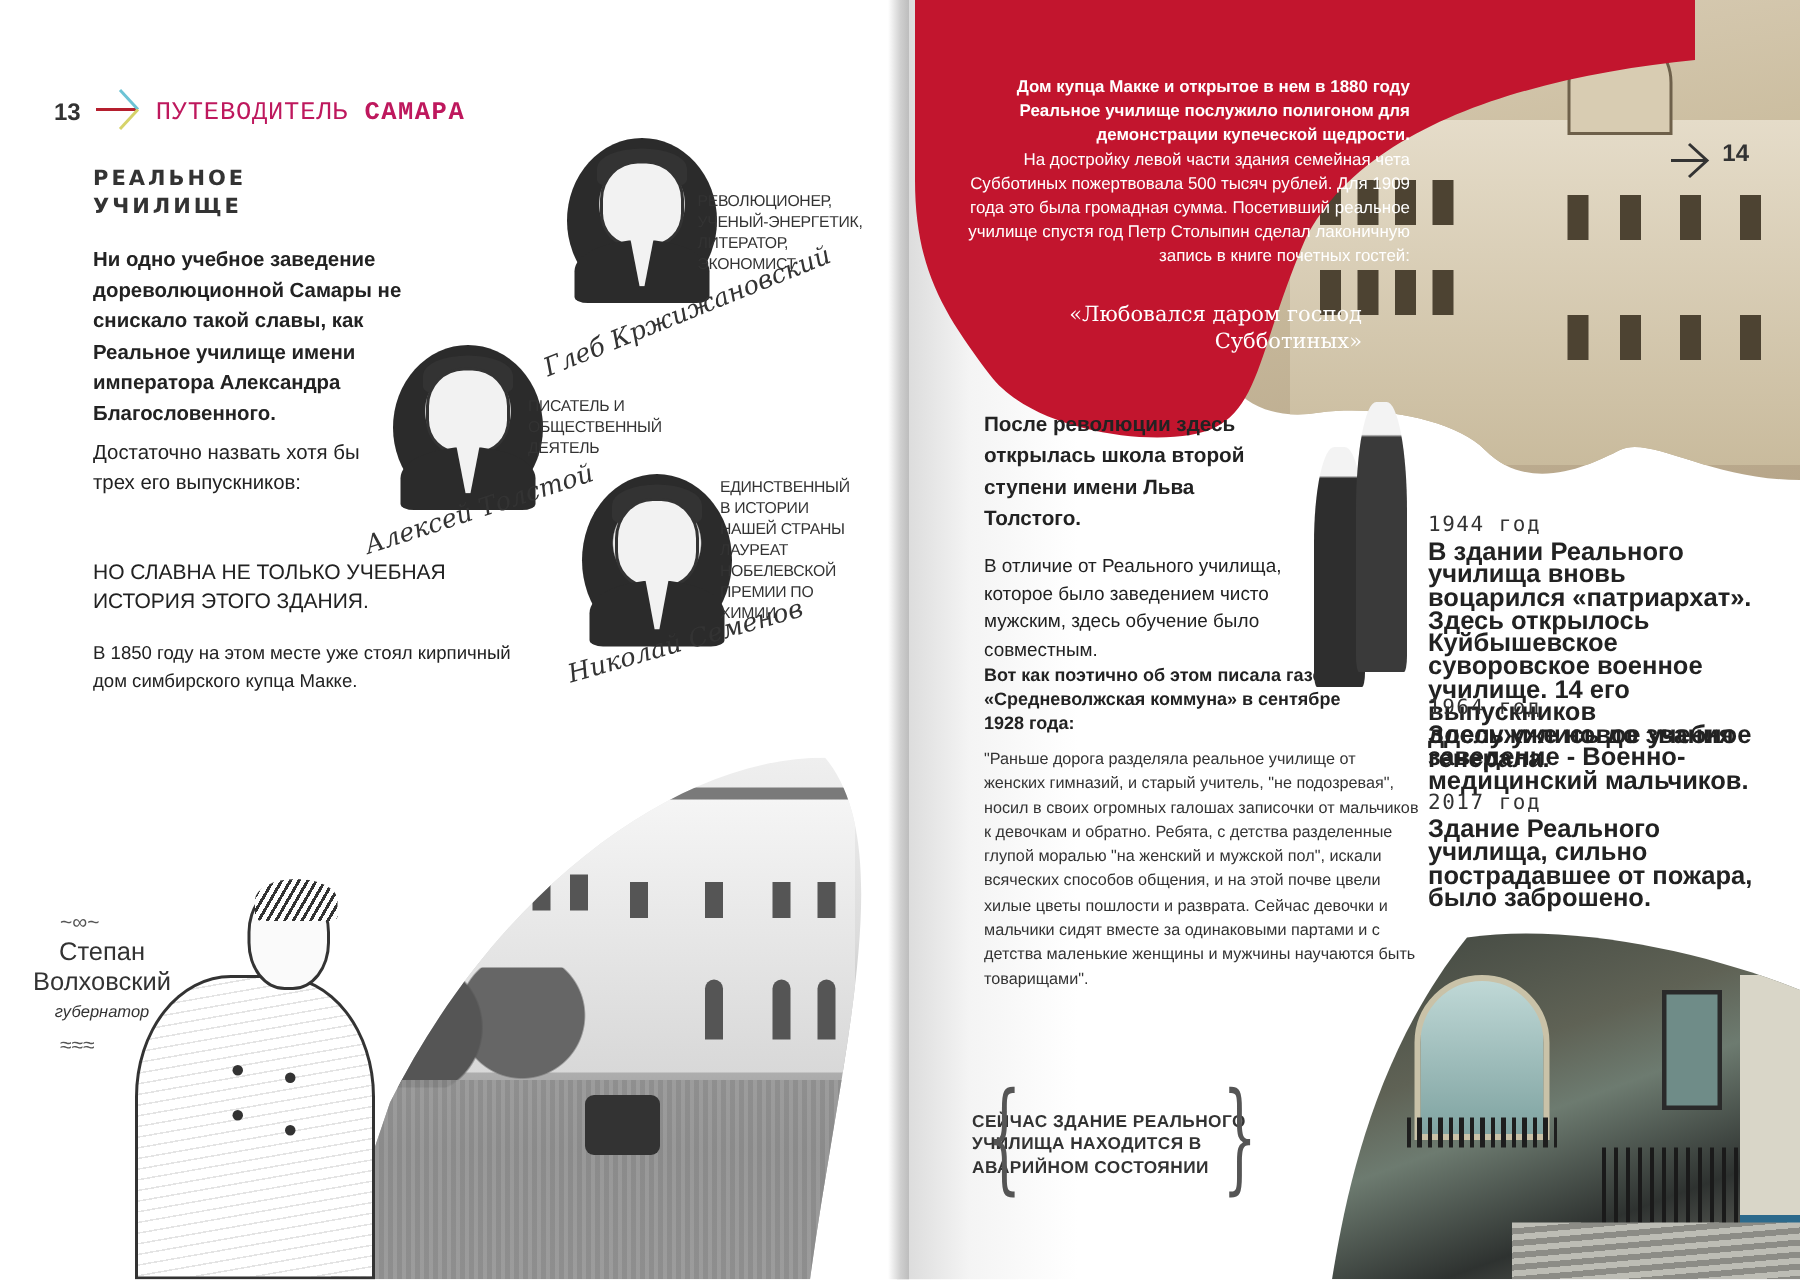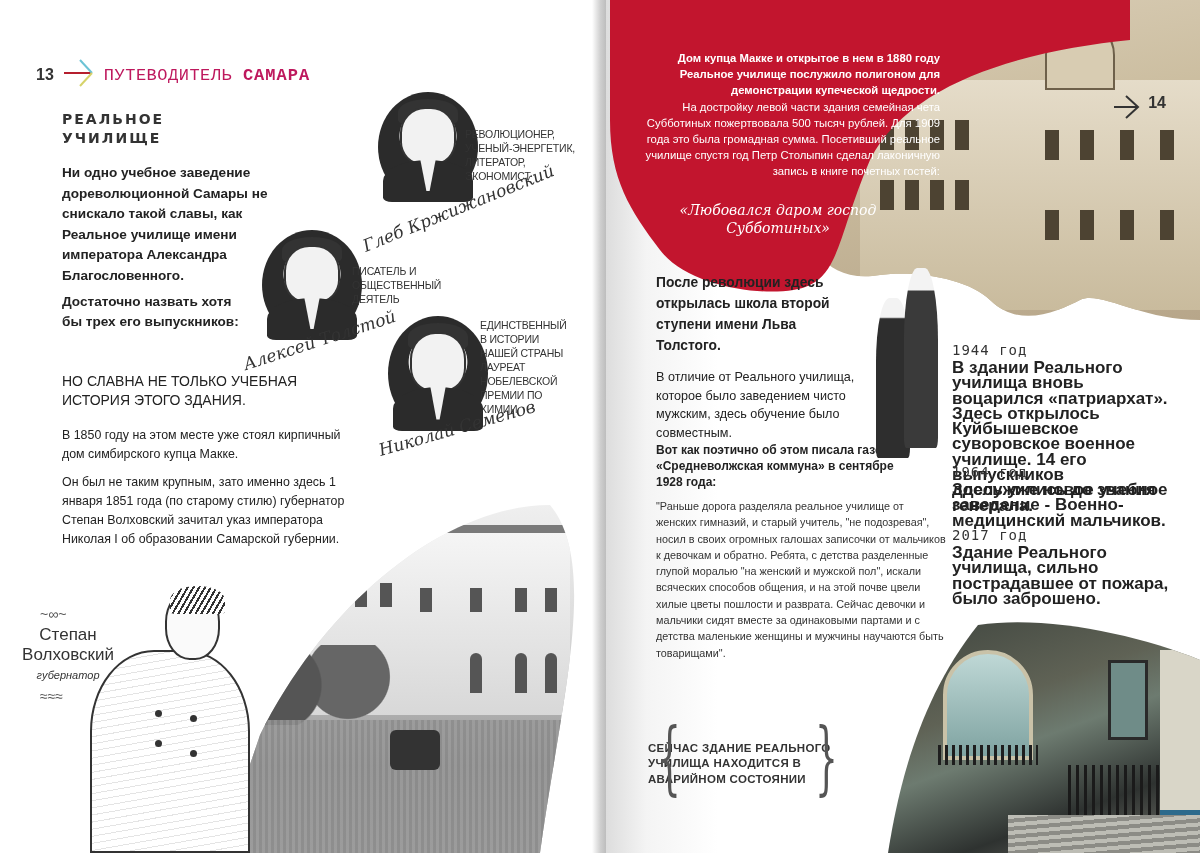--- a/index.html
+++ b/index.html
@@ -10,21 +10,21 @@
   .gutter { position: absolute; left: 592px; top: 0; width: 14px; height: 853px; background: linear-gradient(90deg, #fff, #cfcfcf 60%, #bdbdbd); z-index: 1; }
 
   
   .hdr { position: absolute; left: 36px; top: 58px; display: flex; align-items: center; gap: 8px; }
   .hdr .num { font-size: 16px; font-weight: bold; color: #333; }
   .hdr .title { font-family: Liberation Mono, monospace; font-size: 17px; letter-spacing: 0.5px; color: #be185d; }
   .hdr .title b { font-weight: bold; letter-spacing: 1px; }
 
   .section-title { position: absolute; left: 62px; top: 110px; font-family: "DejaVu Sans", sans-serif; font-weight: bold; font-size: 14px; letter-spacing: 2px; line-height: 19px; color: #333; }
   .intro { position: absolute; left: 62px; top: 163px; width: 230px; font-weight: bold; font-size: 13.6px; line-height: 20.5px; color: #222; }
-  .grads { position: absolute; left: 62px; top: 292px; width: 180px; font-weight: bold; font-size: 13.6px; line-height: 20px; color: #222; }
+  .grads { position: absolute; left: 62px; top: 292px; width: 180px; font-weight: normal; font-size: 13.6px; line-height: 20px; color: #222; }
   .caps { position: absolute; left: 62px; top: 372px; width: 240px; font-size: 14px; line-height: 19px; color: #222; }
   .para { position: absolute; left: 62px; width: 300px; font-size: 12.4px; line-height: 19px; color: #222; }
   .p1 { top: 408px; margin-top: 18px; }
   .p2 { top: 473px; }
 
   
   .portrait { position: absolute; border-radius: 50%; background: radial-gradient(circle at 50% 40%, #fff 0 30%, #e9e9e9 31% 34%, #2b2b2b 35% 100%); }
   .portrait .face { position: absolute; left: 22%; top: 14%; width: 56%; height: 52%; border-radius: 45% 45% 40% 40%; background: #f2f2f2; border: 2px solid #333; }
   .portrait .hair { position: absolute; left: 20%; top: 6%; width: 60%; height: 24%; border-radius: 50% 50% 20% 20%; background: #333; }
   .portrait .body { position: absolute; left: 5%; bottom: 0; width: 90%; height: 38%; border-radius: 50% 50% 10% 10%; background: #2b2b2b; }
@@ -47,21 +47,21 @@
   .governor .coat { position: absolute; left: 30px; top: 60px; width: 160px; height: 203px; border: 2px solid #333; border-radius: 40% 40% 0 0; background: repeating-linear-gradient(170deg, #fff 0 6px, #e4e4e4 6px 7px); }
   .governor .btn { position: absolute; width: 7px; height: 7px; border-radius: 50%; background: #333; }
   .gov-name { position: absolute; left: 18px; top: 625px; text-align: center; font-family: "Liberation Sans Narrow", "Liberation Sans", sans-serif; font-size: 17px; line-height: 20px; color: #333; width: 100px; }
   .gov-title { display: block; font-size: 11px; font-style: italic; }
   .flourish { position: absolute; left: 40px; color: #555; font-size: 14px; }
 
   
   .red-blob { position: absolute; left: 12px; top: 0; width: 520px; height: 300px; background: #c2152e; clip-path: path("M 0 0 L 520 0 L 520 40 C 420 50, 300 80, 260 160 C 230 230, 230 270, 200 285 C 170 300, 80 290, 50 250 C 20 210, 0 180, 0 120 Z"); }
   .red-text { position: absolute; left: 42px; top: 50px; width: 300px; color: #fff; font-family: "Liberation Sans Narrow", "Liberation Sans", sans-serif; font-size: 11.3px; line-height: 16.2px; text-align: right; }
   .red-text .lead { font-weight: bold; display: block; }
-  .quote-red { position: absolute; left: 50px; top: 201px; width: 260px; color: #fff; font-family: "DejaVu Serif", serif; font-style: italic; font-size: 14px; line-height: 18px; text-align: center; }
+  .quote-red { position: absolute; left: 50px; top: 201px; width: 260px; color: #fff; font-family: "DejaVu Serif", serif; font-size: 14px; line-height: 18px; text-align: right; }
 
   .sepia { position: absolute; left: 222px; top: 0; width: 380px; height: 320px; background: linear-gradient(170deg, #d9cdb6 0%, #cbbd9f 40%, #b7a68a 100%); clip-path: path("M 380 0 L 380 320 C 320 320, 280 290, 260 300 C 240 310, 200 330, 170 300 C 150 280, 100 270, 60 275 C 30 280, 10 270, 0 255 C 30 200, 40 80, 110 50 C 180 20, 200 0, 250 0 Z"); }
   .sepia .facade { position: absolute; left: 40px; top: 80px; width: 340px; height: 230px; background: linear-gradient(180deg, #e5dcc9, #c9bb9d); }
   .sepia .dome { position: absolute; left: 225px; top: 20px; width: 70px; height: 70px; border-radius: 50% 50% 0 0; background: #d8ccb2; border: 2px solid #6e604a; }
   .sepia .w { position: absolute; width: 14px; height: 30px; background: #4d4332; }
 
   .page-num-r { position: absolute; right: 34px; top: 60px; display: flex; align-items: flex-start; gap: 6px; font-size: 16px; font-weight: bold; color: #333; z-index: 3; margin-top: 34px; }
 
   .after-rev { position: absolute; left: 58px; top: 272px; width: 200px; font-weight: bold; font-size: 13.8px; line-height: 21px; color: #222; }
   .unlike { position: absolute; left: 58px; top: 368px; width: 240px; font-size: 12.6px; line-height: 18.5px; color: #222; }
@@ -145,21 +145,20 @@
       <div class="hair"></div>
         <div class="face"></div>
         <div class="body"></div>
         <div class="collar"></div>
     </div>
     <div class="sig" style="left:376px; top:418px; transform: rotate(-16deg);">Николай Семенов</div>
     <div class="role" style="left:480px; top:318px; width:88px;">ЕДИНСТВЕННЫЙ В ИСТОРИИ НАШЕЙ СТРАНЫ ЛАУРЕАТ НОБЕЛЕВСКОЙ ПРЕМИИ ПО ХИМИИ</div>
 
     <div class="caps">НО СЛАВНА НЕ ТОЛЬКО УЧЕБНАЯ ИСТОРИЯ ЭТОГО ЗДАНИЯ.</div>
     <div class="para p1">В 1850 году на этом месте уже стоял кирпичный дом симбирского купца Макке.</div>
-    <div class="para p2">Он был не таким крупным, зато именно здесь 1 января 1851 года (по старому стилю) губернатор Степан Волховский зачитал указ императора Николая I об образовании Самарской губернии.</div>
 
     <div class="old-photo">
       <div class="bldg">
         <div class="win" style="left:20px; top:50px;"></div>
         <div class="win" style="left:45px; top:50px;"></div>
         <div class="win" style="left:70px; top:50px;"></div>
         <div class="win" style="left:110px; top:55px;"></div>
         <div class="win" style="left:160px; top:55px;"></div>
         <div class="win" style="left:205px; top:55px;"></div>
         <div class="win" style="left:235px; top:55px;"></div>

